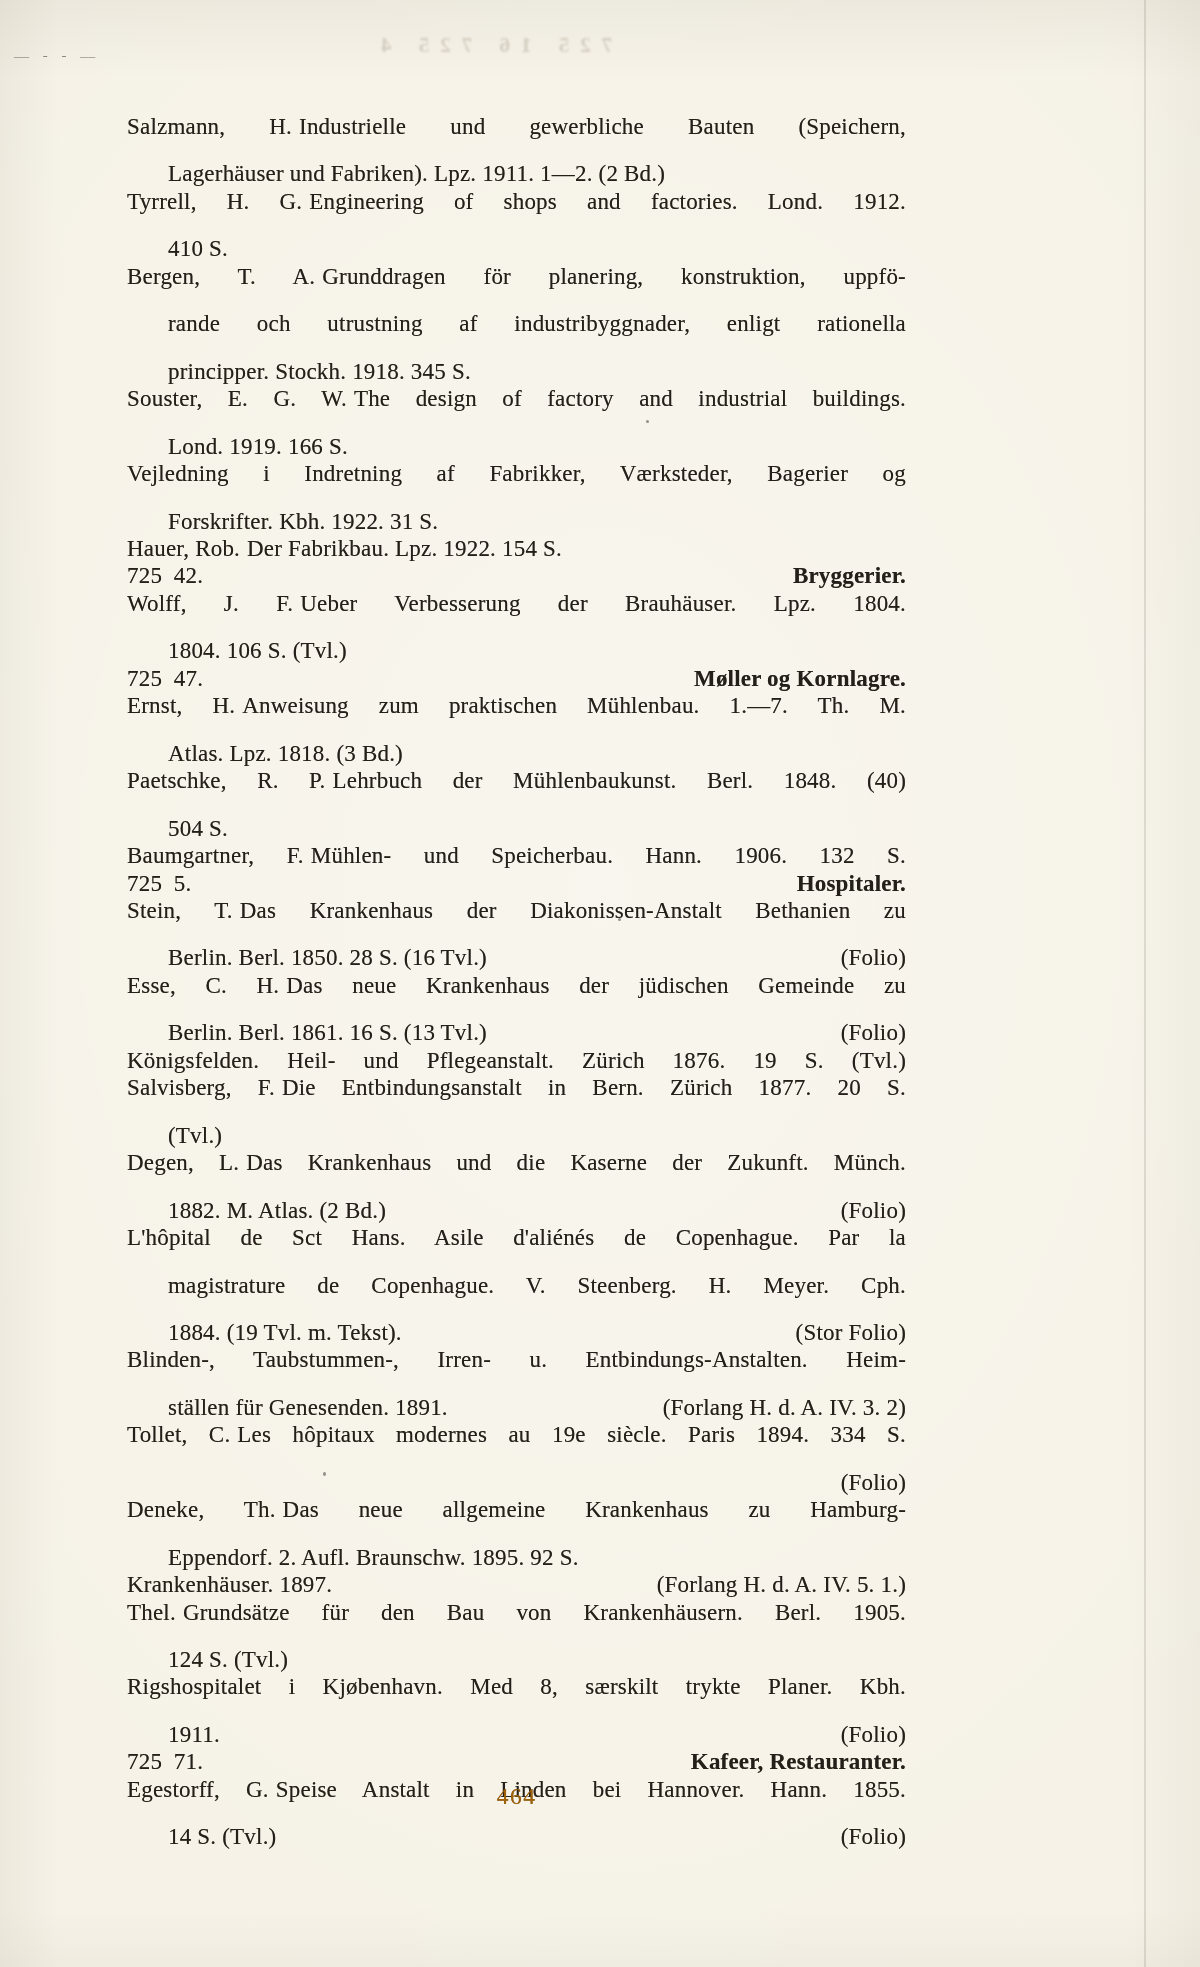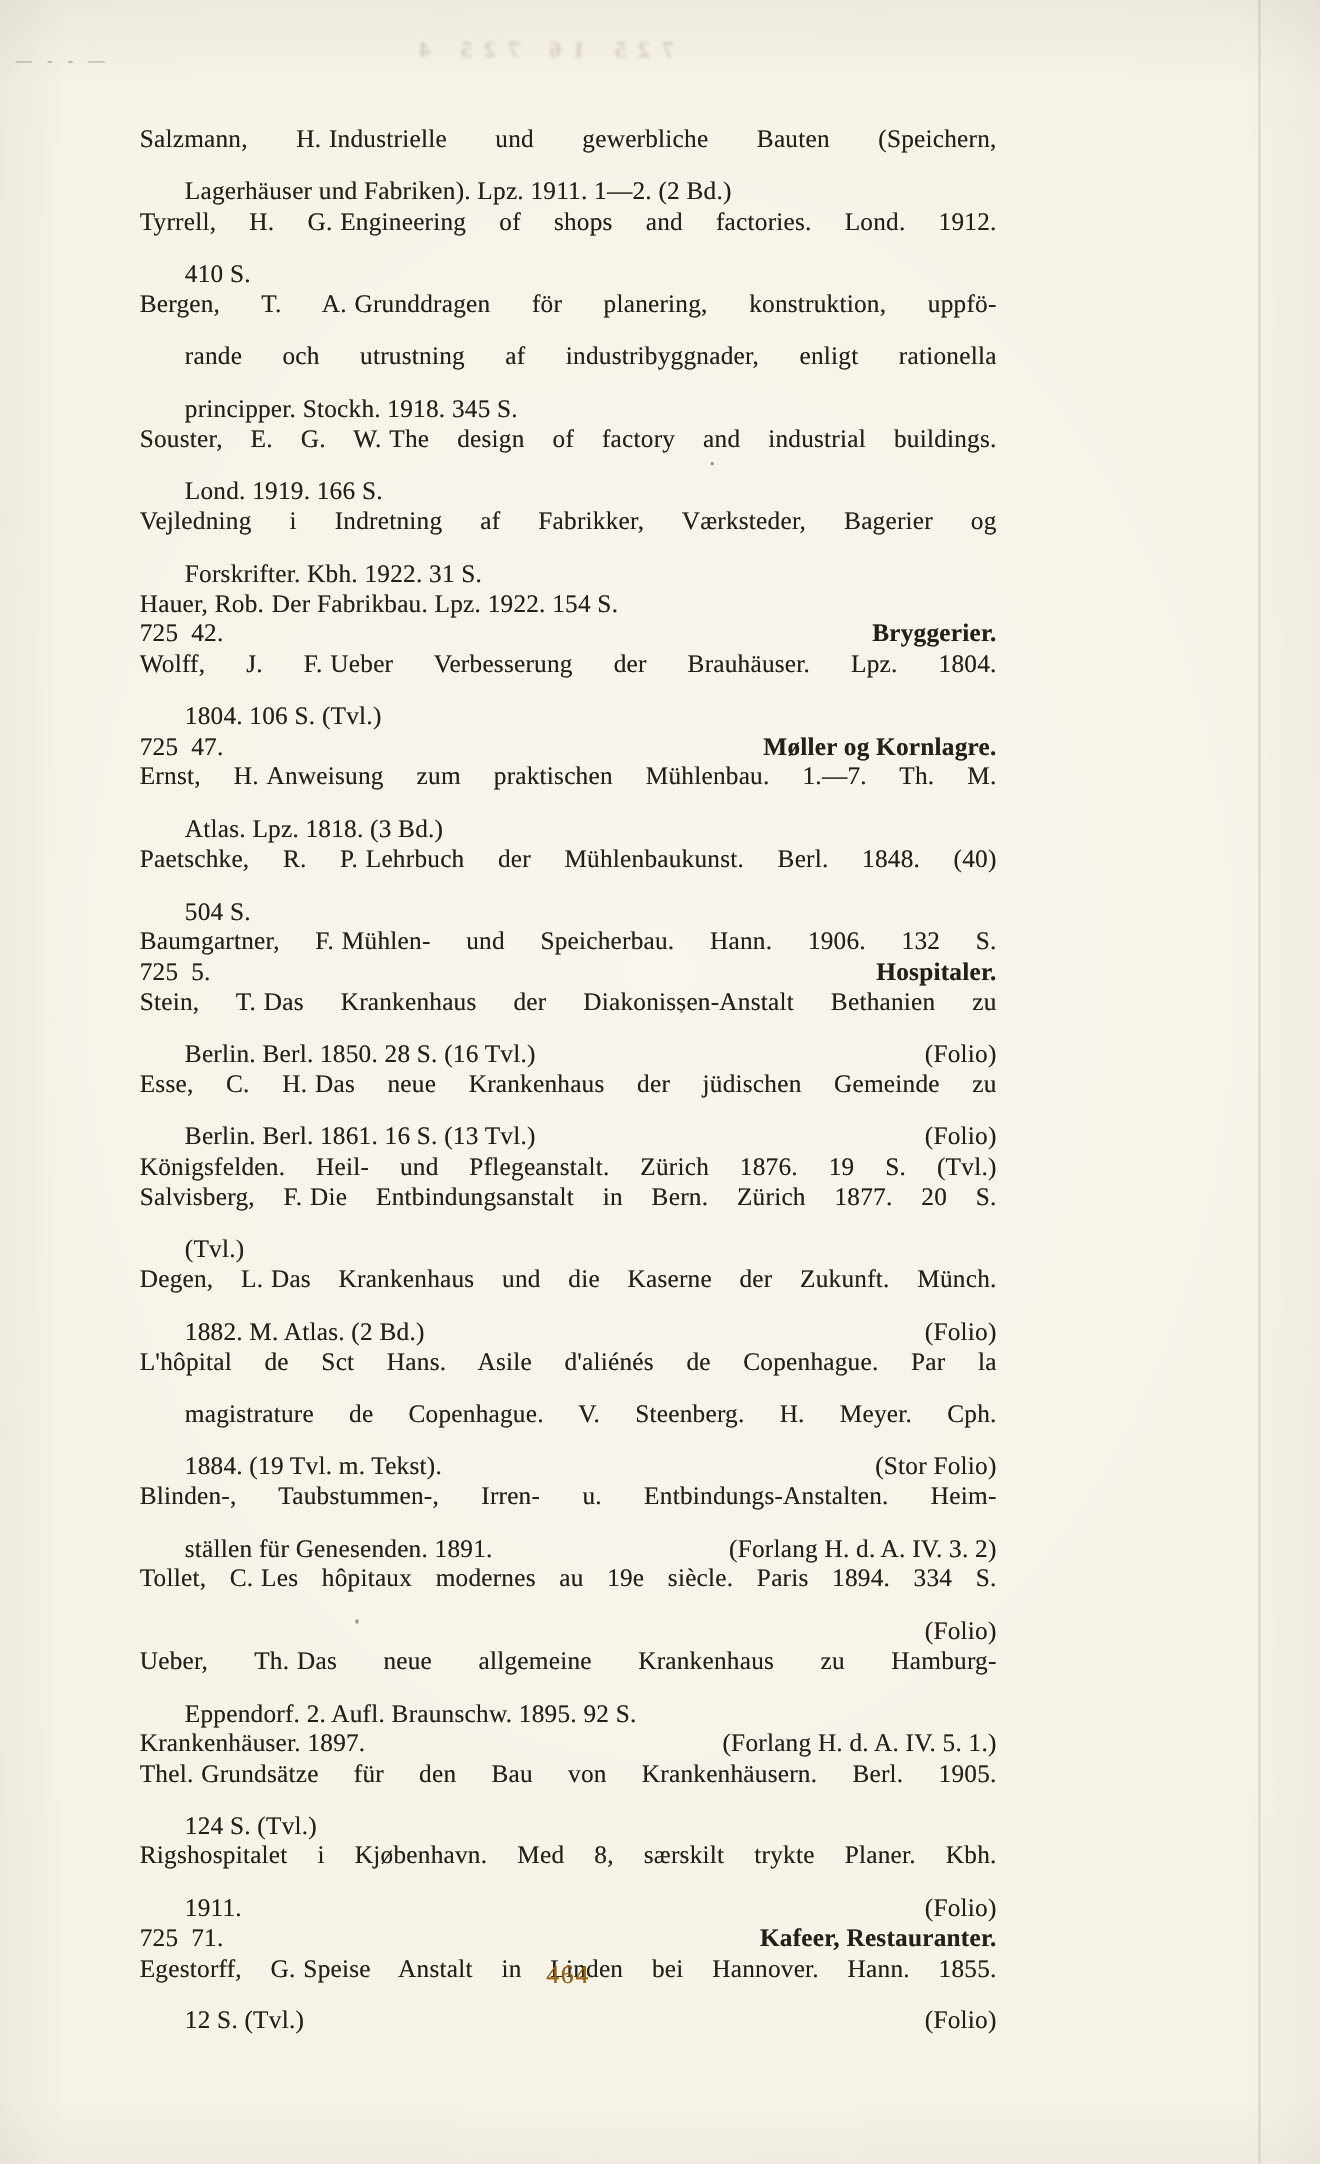--- a/index.html
+++ b/index.html
@@ -122,38 +122,38 @@
       <div class="line just"><span class="left-part">Blinden-, Taubstummen-, Irren- u. Entbindungs-Anstalten. Heim-</span></div>
       <div class="line indent flexed">
         <span class="left-part">ställen für Genesenden. 1891.</span>
         <span class="right-part">(Forlang H. d. A. IV. 3. 2)</span>
       </div>
       <div class="line just"><span class="left-part"><span class="author">Tollet, C.</span>Les hôpitaux modernes au 19e siècle. Paris 1894. 334 S.</span></div>
       <div class="line indent flexed">
         <span class="left-part"></span>
         <span class="right-part">(Folio)</span>
       </div>
-      <div class="line just"><span class="left-part"><span class="author">Ueber, Th.</span>Das neue allgemeine Krankenhaus zu Hamburg-</span></div>
+      <div class="line just"><span class="left-part"><span class="author">Deneke, Th.</span>Das neue allgemeine Krankenhaus zu Hamburg-</span></div>
       <div class="line indent"><span class="left-part">Eppendorf. 2. Aufl. Braunschw. 1895. 92 S.</span></div>
       <div class="line flexed">
         <span class="left-part">Krankenhäuser. 1897.</span>
         <span class="right-part">(Forlang H. d. A. IV. 5. 1.)</span>
       </div>
       <div class="line just"><span class="left-part"><span class="author">Thel.</span>Grundsätze für den Bau von Krankenhäusern. Berl. 1905.</span></div>
       <div class="line indent"><span class="left-part">124 S. (Tvl.)</span></div>
       <div class="line just"><span class="left-part">Rigshospitalet i Kjøbenhavn. Med 8, særskilt trykte Planer. Kbh.</span></div>
       <div class="line indent flexed">
         <span class="left-part">1911.</span>
         <span class="right-part">(Folio)</span>
       </div>
       <div class="line section">
         <span class="left-part"><span class="author">725 71.</span></span>
         <span class="right-part">Kafeer, Restauranter.</span>
       </div>
       <div class="line just"><span class="left-part"><span class="author">Egestorff, G.</span>Speise Anstalt in Linden bei Hannover. Hann. 1855.</span></div>
       <div class="line indent flexed">
-        <span class="left-part">12 S. (Tvl.)</span>
+        <span class="left-part">14 S. (Tvl.)</span>
         <span class="right-part">(Folio)</span>
       </div>
     </main>
 
   <div class="page-number">464</div>
 </div>
 
 </body></html>

